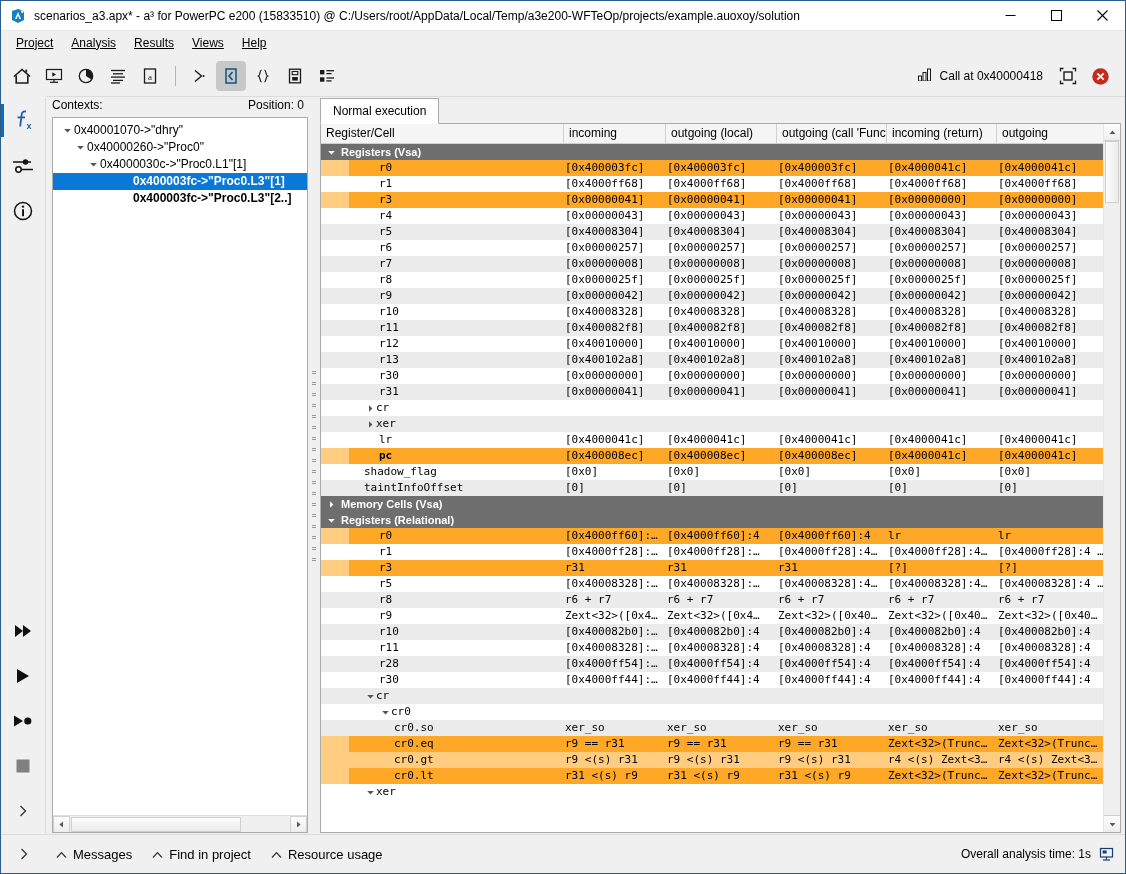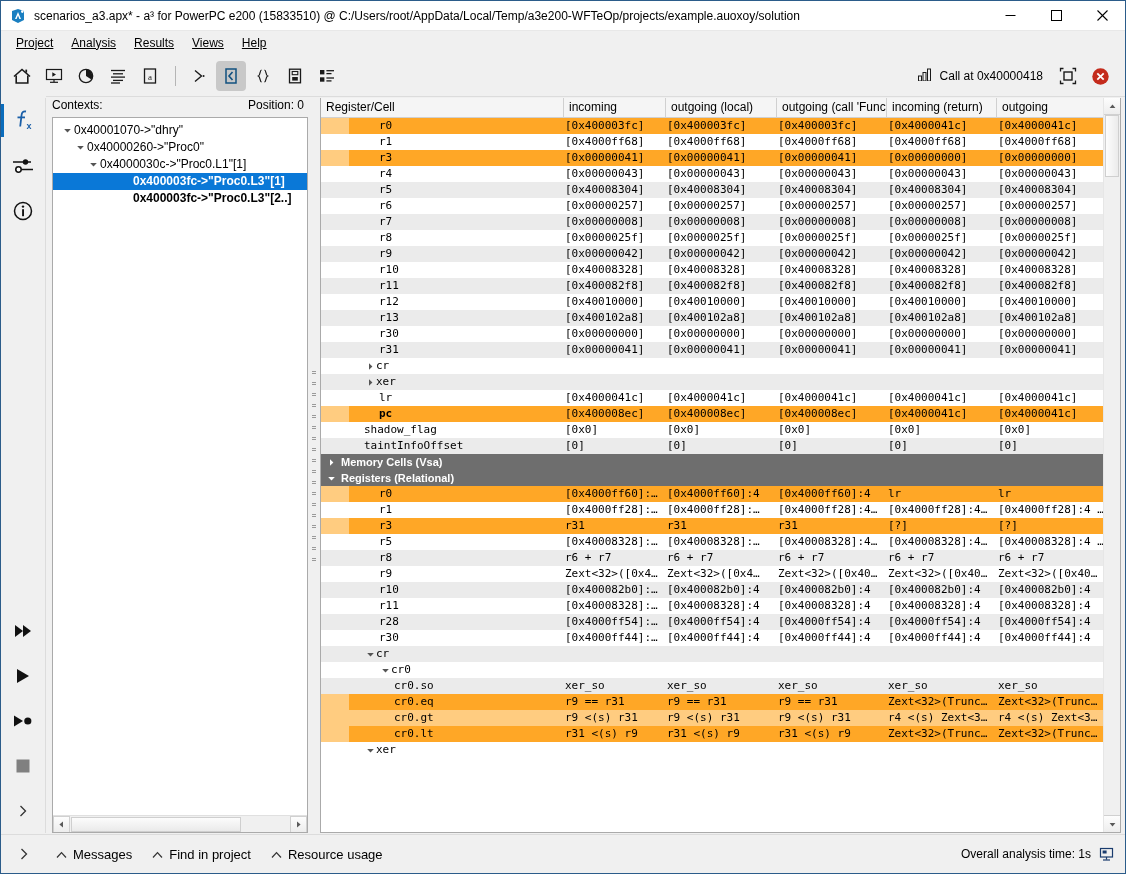--- a/index.html
+++ b/index.html
@@ -610,34 +610,49 @@
               </div>
             </div>
           </div>
         </div>
 
         <div id="splitter">
           <div id="splitter-grip"></div>
         </div>
 
         <div id="table-panel">
+          <div id="tabstrip">
+            <div class="tab">
+              <span>Normal execution</span>
+            </div>
+          </div>
 
           <div id="grid-outer">
             <div id="grid-main">
 
               <div id="grid-head">
                 <div class="hcell" style="flex:0 0 243px">Register/Cell</div>
                 <div class="hcell" style="flex:0 0 102px">incoming</div>
                 <div class="hcell" style="flex:0 0 111px">outgoing (local)</div>
                 <div class="hcell" style="flex:0 0 110px">outgoing (call 'Func</div>
                 <div class="hcell" style="flex:0 0 110px">incoming (return)</div>
                 <div class="hcell" style="flex:0 0 112px">outgoing</div>
               </div>
 
               <div id="grid-body">
+                  <div class="row group">
+                    <div class="grouplabel" style="flex: 1 1 auto;">
+                      <span class="exp">
+                        <svg width="9" height="9" viewBox="0 0 9 9">
+                          <path fill="#ffffff" d="M1.2 3 L4.5 6.4 L7.8 3"></path>
+                        </svg>
+                      </span>
+                      <span>Registers (Vsa)</span>
+                    </div>
+                  </div>
                   <div class="row hl">
                     <div class="gutter on"></div>
                     <div class="cell name" style="flex: 0 0 215px; display: flex; align-items: center;">
                       <span style="display: inline-block; flex: 0 0 30px;"></span>
                       <span>r0</span>
                     </div>
                     <div class="cell" style="flex: 0 0 102px;">[0x400003fc]</div>
                     <div class="cell" style="flex: 0 0 111px;">[0x400003fc]</div>
                     <div class="cell" style="flex: 0 0 110px;">[0x400003fc]</div>
                     <div class="cell" style="flex: 0 0 110px;">[0x4000041c]</div>

